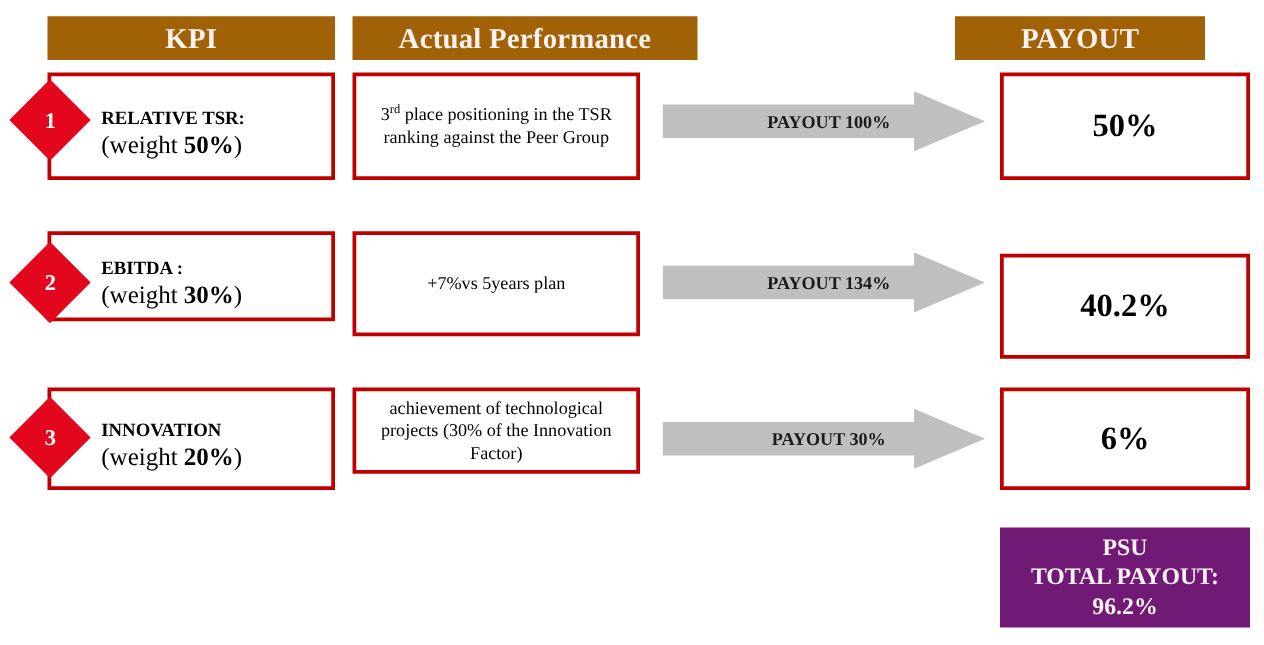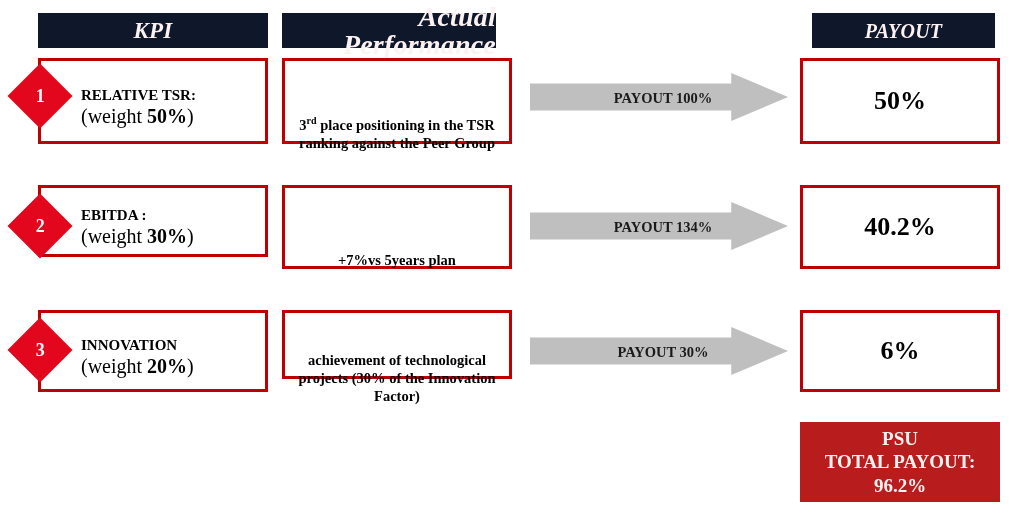--- a/index.html
+++ b/index.html
@@ -16,34 +16,33 @@
     position: relative;
     width: 1011px;
     height: 516px;
     background: #ffffff;
     overflow: hidden;
   }
 
   
   .hdr {
     position: absolute;
-    background: #0f172a;
+    background: #a16207;
     color: #FDF2F2;
     font-weight: bold;
     display: flex;
     align-items: center;
     justify-content: center;
     letter-spacing: .2px;
-    text-align: right;
-    line-height: 1;
-    font-style: italic;
+    text-align: left;
+    line-height: 1;
   }
   #hdr-kpi     { left: 38px;  top: 13px; width: 230px; height: 35px; font-size: 23px; }
-  #hdr-actual  { left: 282px; top: 13px; width: 214px; height: 35px; font-size: 28px; }
-  #hdr-payout  { left: 812px; top: 13px; width: 183px; height: 35px; font-size: 20px; }
+  #hdr-actual  { left: 282px; top: 13px; width: 276px; height: 35px; font-size: 23px; }
+  #hdr-payout  { left: 764px; top: 13px; width: 200px; height: 35px; font-size: 23px; }
 
   
   .box {
     position: absolute;
     background: #ffffff;
     border: 3px solid #C00000;
     box-sizing: border-box;
   }
 
   
@@ -93,23 +92,22 @@
   #perf-box-3 { top: 310px; height: 69px; }
 
   .perf-text {
     position: absolute;
     left: 8px;
     right: 8px;
     top: 50%;
     transform: translateY(-50%);
     text-align: center;
     font-size: 14.5px;
-    font-weight: bold;
+    font-weight: normal;
     line-height: 1.25;
-    margin-top: 33px;
   }
   .perf-text sup { font-size: 10px; vertical-align: super; }
 
   
   .arrow {
     position: absolute;
     left: 530px;
     width: 258px;
     height: 48px;
     background: #BFBFBF;
@@ -131,42 +129,42 @@
     line-height: 1;
     margin-left: 18px;
   }
   #arrow-label-1 { top: 91px; }
   #arrow-label-2 { top: 220px; }
   #arrow-label-3 { top: 345px; }
 
   
   .payout-box { left: 800px; width: 200px; }
   #payout-box-1 { top: 58px;  height: 86px; }
-  #payout-box-2 { top: 185px; height: 84px; }
+  #payout-box-2 { top: 203px; height: 84px; }
   #payout-box-3 { top: 310px; height: 82px; }
 
   .payout-value {
     position: absolute;
     left: 0; right: 0;
     top: 50%;
     transform: translateY(-50%);
     text-align: center;
     font-size: 26px;
     font-weight: bold;
     line-height: 1;
   }
 
   
   #total-box {
     position: absolute;
     left: 800px;
     top: 422px;
     width: 200px;
     height: 80px;
-    background: #b91c1c;
+    background: #701a75;
     color: #FDF2F2;
     display: flex;
     flex-direction: column;
     align-items: center;
     justify-content: center;
     font-weight: bold;
     line-height: 1.22;
     text-align: center;
   }
   #total-box .t-line { font-size: 19px; }

